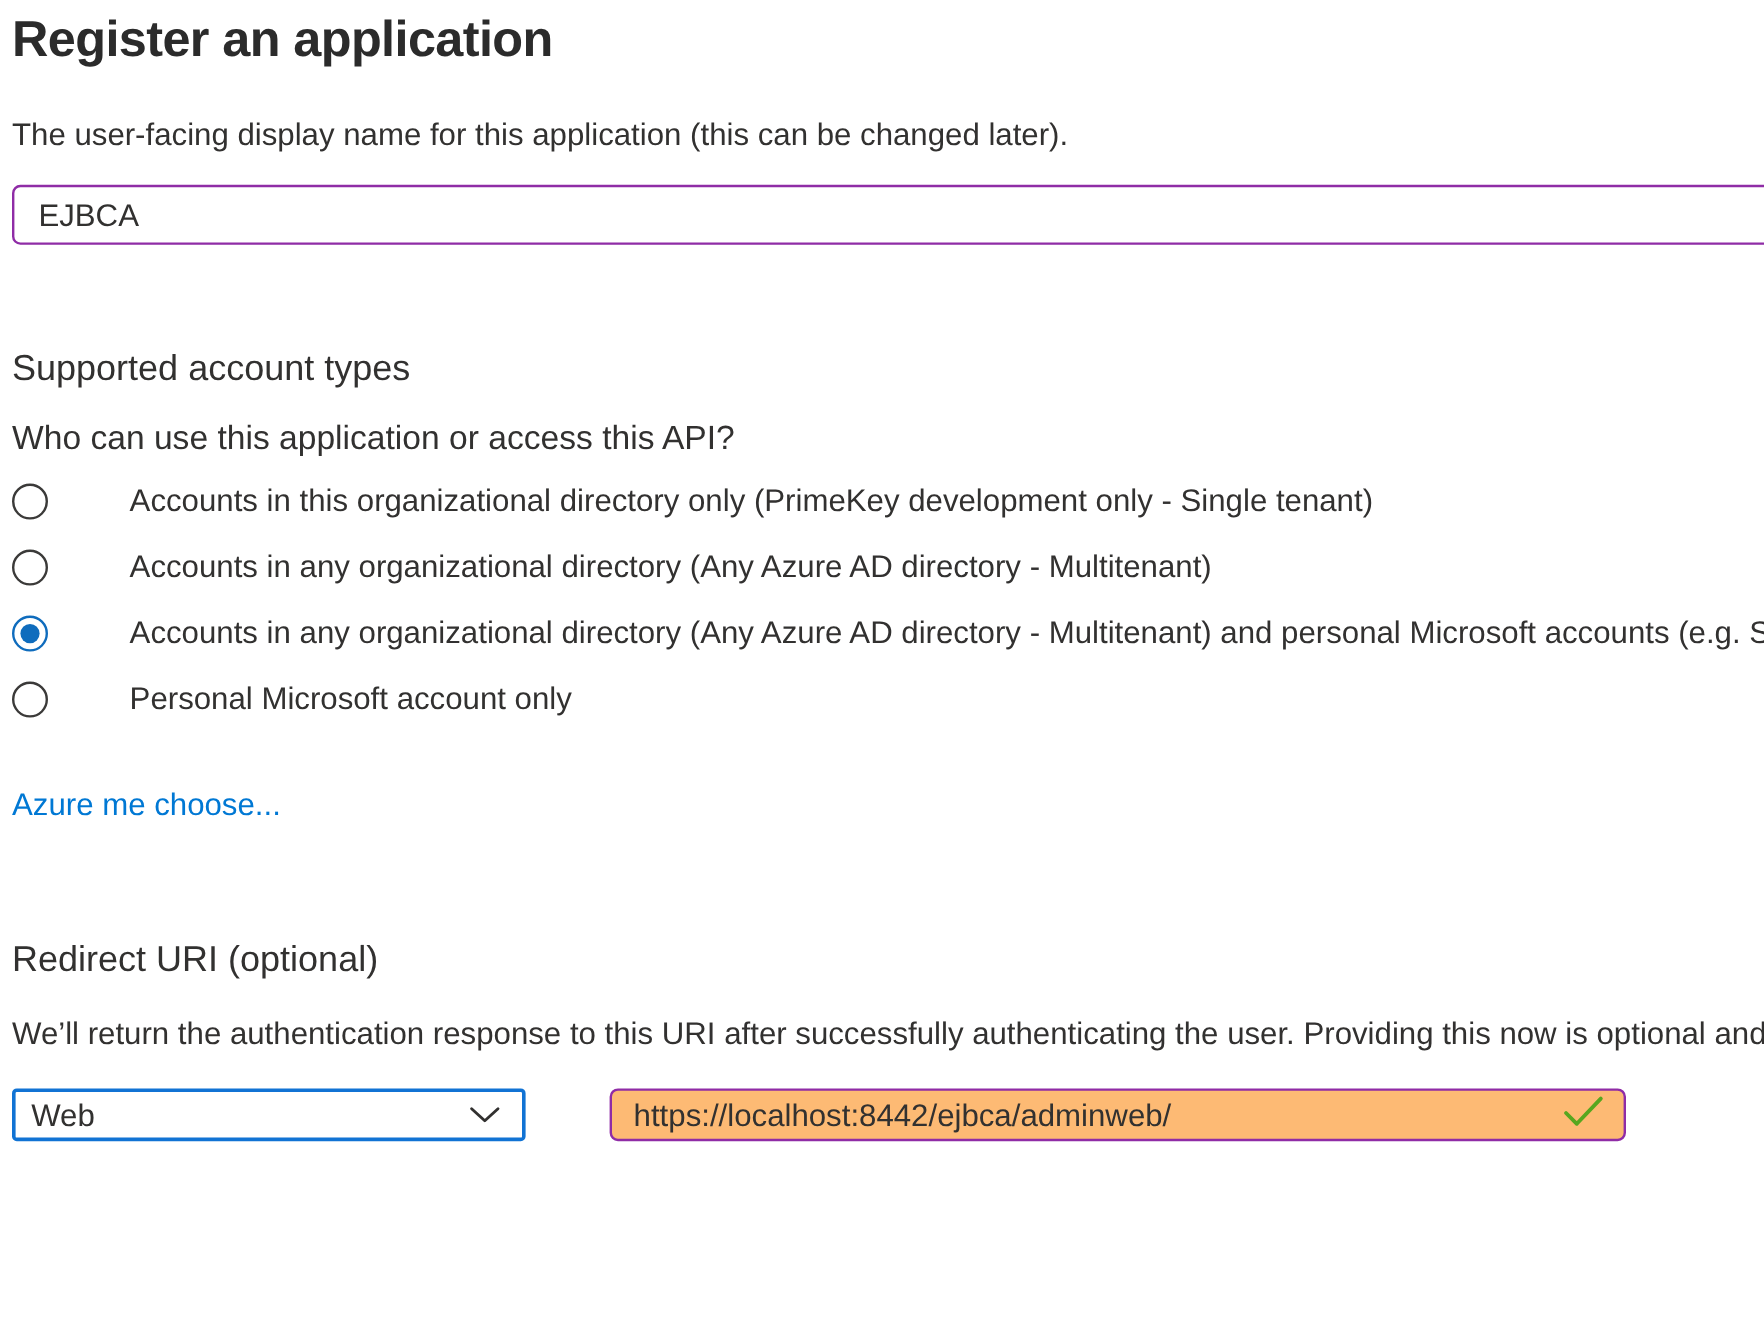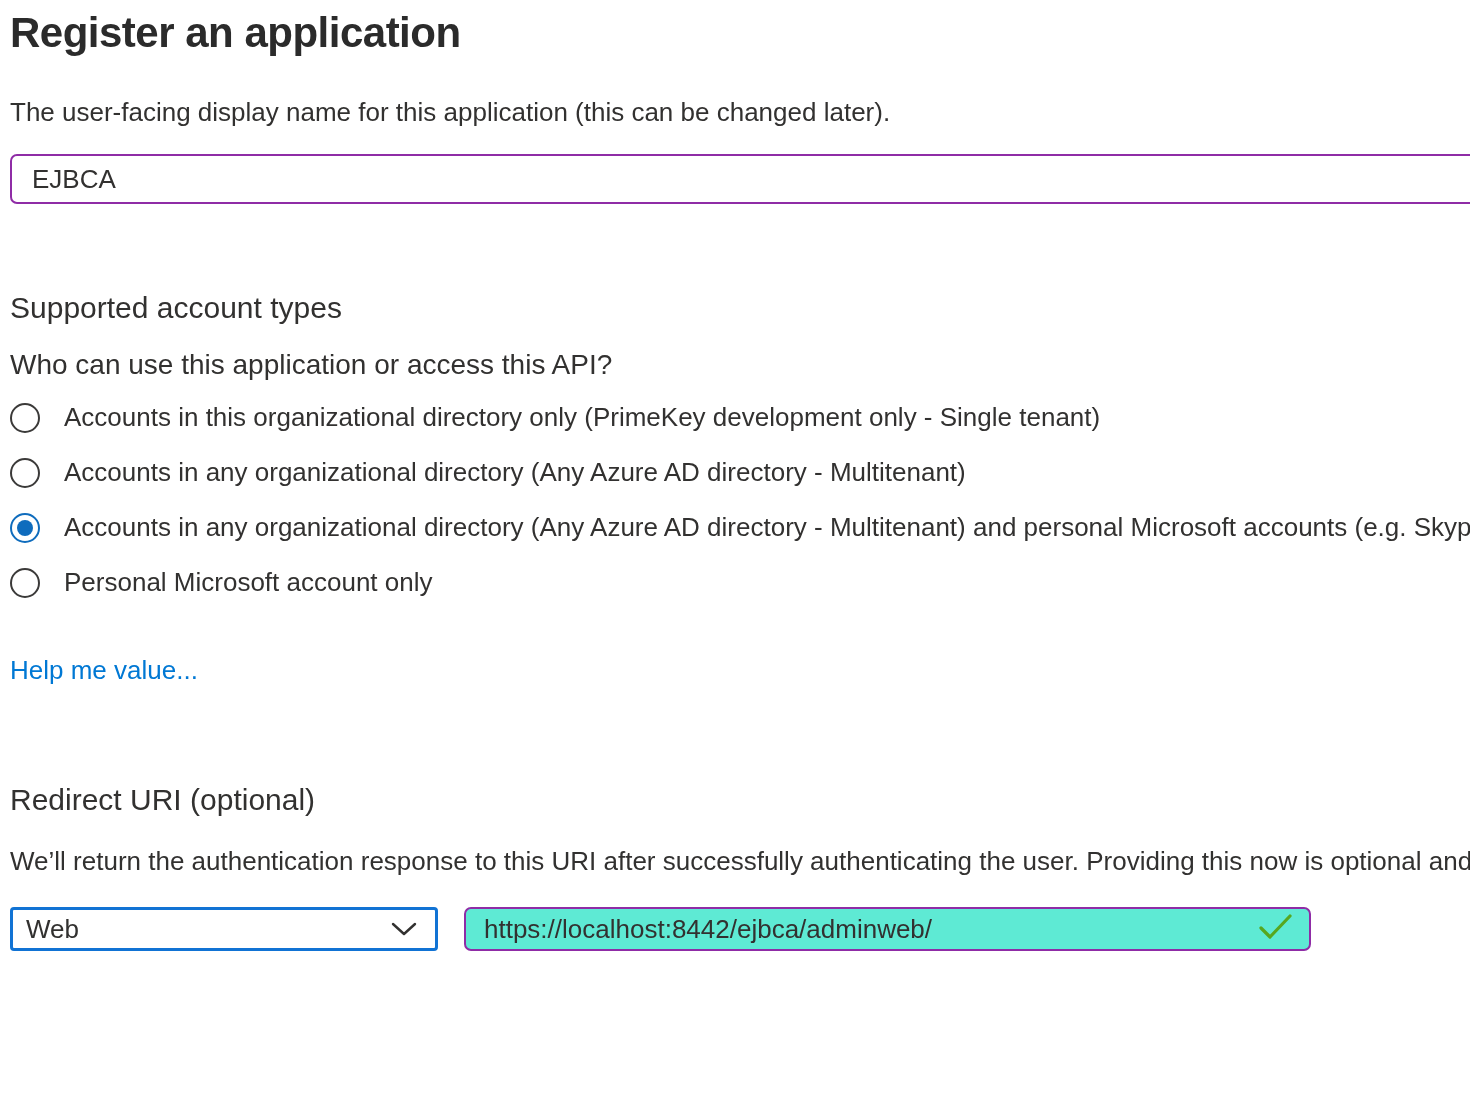--- a/index.html
+++ b/index.html
@@ -103,21 +103,21 @@
   .radio-row.selected .radio-circle { border-color: #0f6cbd; }
   .radio-row.selected .radio-circle::after {
     content: "";
     position: absolute;
     left: 50%; top: 50%;
     width: 16px; height: 16px;
     margin: -8px 0 0 -8px;
     border-radius: 50%;
     background: #0f6cbd;
   }
-  .radio-label { font-size: 26px; color: #323130; }
+  .radio-label { font-size: 26px; color: #323130; margin-left: 44px; }
 
   .help-link {
     display: inline-block;
     margin-top: 43px;
     font-size: 26px;
     line-height: 34px;
     color: #0078d4;
     text-decoration: none;
     cursor: pointer;
   }
@@ -126,20 +126,21 @@
     margin-top: 22px;
     font-size: 26px;
     line-height: 38px;
     white-space: nowrap;
   }
 
   .redirect-row {
     margin-top: 27px;
     display: flex;
     align-items: flex-end;
+    gap: 44px;
   }
   .platform-select {
     width: 428px;
     height: 44px;
     border: 3px solid #1173d4;
     border-radius: 4px;
     display: flex;
     align-items: center;
     justify-content: space-between;
     padding: 0 17px 0 13px;
@@ -148,21 +149,21 @@
     cursor: pointer;
     background: #ffffff;
   }
   .uri-field {
     position: relative;
     margin-left: 26px;
     width: 847px;
     height: 44px;
     border: 2px solid #8f2ca6;
     border-radius: 7px;
-    background: #5eead4;
+    background: #fdba74;
     display: flex;
     align-items: center;
     padding: 0 64px 0 18px;
   }
   .uri-input {
     border: none;
     outline: none;
     width: 100%;
     font-family: "Liberation Sans", "DejaVu Sans", sans-serif;
     font-size: 26px;
@@ -204,21 +205,21 @@
     <div class="radio-row selected">
       <span class="radio-circle"></span>
       <span class="radio-label">Accounts in any organizational directory (Any Azure AD directory - Multitenant) and personal Microsoft accounts (e.g. Skype, Xbox)</span>
     </div>
     <div class="radio-row">
       <span class="radio-circle"></span>
       <span class="radio-label">Personal Microsoft account only</span>
     </div>
   </div>
 
-  <a class="help-link" href="#">Help me value...</a>
+  <a class="help-link" href="#">Azure me choose...</a>
 
   <h2 class="section-heading heading-redirect">Redirect URI (optional)</h2>
 
   <div class="redirect-desc">
     <div>We’ll return the authentication response to this URI after successfully authenticating the user. Providing this now is optional and it can be</div>
   </div>
 
   <div class="redirect-row">
     <div class="platform-select">
       <span>Web</span>

